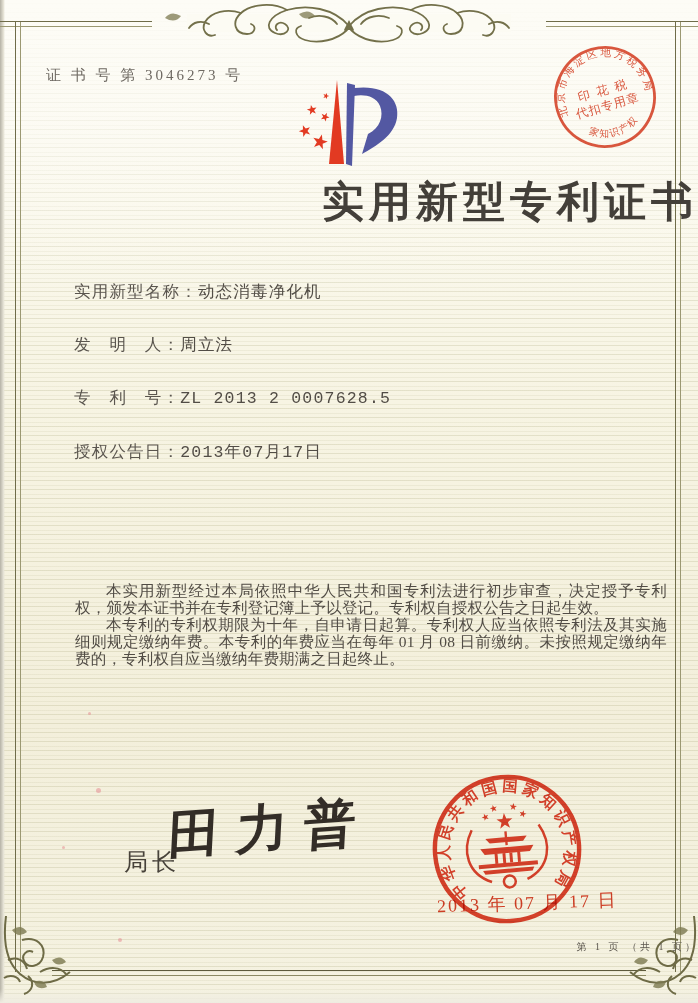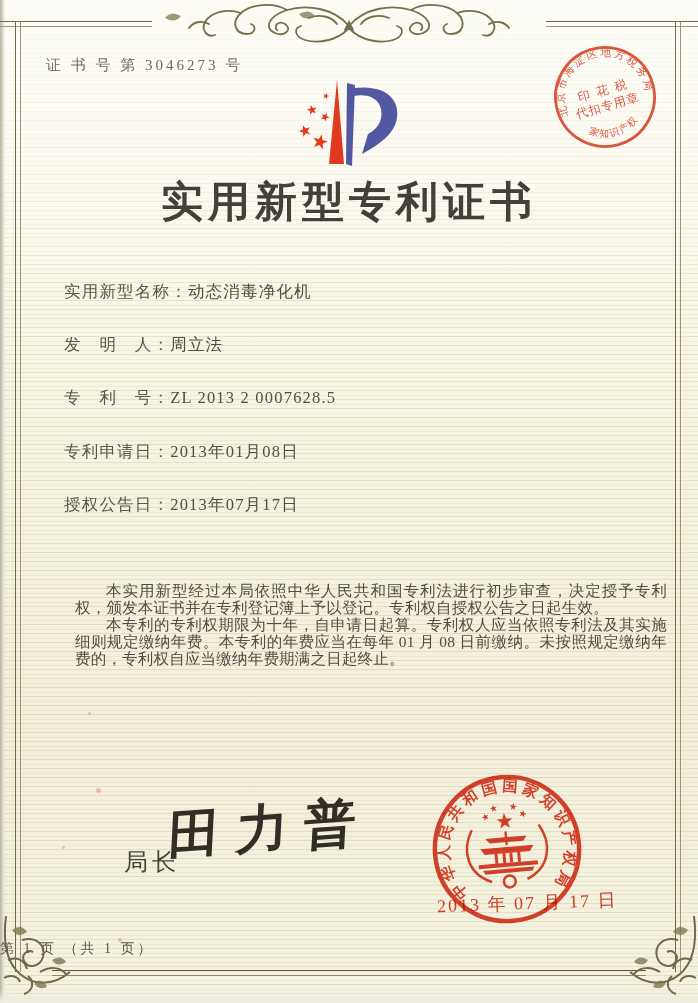--- a/index.html
+++ b/index.html
@@ -22,48 +22,48 @@
   .fr-top-r{left:546px;right:0;top:21px;height:4px;border-top:1.5px solid #6f6c49;border-bottom:1px solid #9b9872;}
   .fr-left{left:15px;top:22px;height:950px;width:4px;border-left:1.5px solid #6f6c49;border-right:1px solid #9b9872;}
   .fr-right{left:675px;top:22px;height:950px;width:4px;border-left:1.5px solid #6f6c49;border-right:1px solid #9b9872;}
   .fr-bottom{left:52px;width:594px;top:970px;height:4px;border-top:1.5px solid #5d5a3c;border-bottom:1px solid #8c8963;}
 
   .ornament{position:absolute;pointer-events:none;}
   .orn-top{left:149px;top:0px;}
   .orn-bl{left:0px;top:912px;}
   .orn-br{left:628px;top:912px;}
 
-  .cert-number{position:absolute;left:46px;top:56px;font-size:15px;letter-spacing:3px;color:#6e6962;}
+  .cert-number{position:absolute;left:46px;top:66px;font-size:15px;letter-spacing:3px;color:#6e6962;}
   .logo{position:absolute;left:290px;top:76px;}
-  .doc-title{position:absolute;left:0;right:0;top:174px;text-align:center;
+  .doc-title{position:absolute;left:0;right:0;top:174px;text-align:right;
     font-size:42px;letter-spacing:5px;color:#433f39;font-weight:600;}
 
-  .fields{position:absolute;left:64px;top:281px;width:560px;}
+  .fields{position:absolute;left:74px;top:281px;width:560px;font-family:Liberation Mono, monospace;}
   .field-row{height:53.2px;font-size:16.5px;color:#57524b;letter-spacing:1.2px;white-space:nowrap;}
   .field-label{color:#5a554e;}
   .field-value{color:#524d46;}
 
   .body-text{position:absolute;left:55px;top:582px;width:592px;
     font-size:15.5px;line-height:17px;color:#514c45;text-align:justify;letter-spacing:.2px;margin-left:20px;}
   .body-text p{margin:0;text-indent:2em;}
 
   .director{position:absolute;left:124px;top:846px;font-size:24px;letter-spacing:4px;color:#47423a;}
   .signature{position:absolute;left:168px;top:794px;font-size:52px;font-weight:bold;
     font-family:"DejaVu Sans","Liberation Sans",sans-serif;color:#332d27;
     letter-spacing:16px;transform:rotate(-4deg) skewX(-7deg);white-space:nowrap;}
 
   .stamp-small{position:absolute;left:549px;top:41px;width:112px;height:112px;
     transform:rotate(-16deg);opacity:.92;mix-blend-mode:multiply;}
   .seal-big{position:absolute;left:428px;top:770px;width:158px;height:158px;
     transform:rotate(-5deg);opacity:.95;mix-blend-mode:multiply;}
   .seal-date{position:absolute;left:437px;top:891px;font-size:18px;letter-spacing:2px;
     color:#d8422a;transform:rotate(-2deg);mix-blend-mode:multiply;white-space:nowrap;}
 
-  .footer{position:absolute;left:0;right:0;top:940px;text-align:left;
-    font-size:14px;letter-spacing:3px;color:#5c574f;}
+  .footer{position:absolute;left:0;right:0;top:940px;text-align:right;
+    font-size:10px;letter-spacing:3px;color:#5c574f;padding-left:12px;}
 
   .speck{position:absolute;border-radius:50%;background:rgba(226,120,130,.45);}
   .sp1{left:96px;top:788px;width:5px;height:5px;}
   .sp2{left:62px;top:846px;width:3px;height:3px;}
   .sp3{left:118px;top:938px;width:4px;height:4px;}
   .sp4{left:88px;top:712px;width:3px;height:3px;}
 </style>
 </head>
 <body>
 
@@ -182,23 +182,20 @@
 
   <div class="fields">
     <div class="field-row">
       <span class="field-label">实用新型名称：</span><span class="field-value">动态消毒净化机</span>
     </div>
     <div class="field-row">
       <span class="field-label">发　明　人：</span><span class="field-value">周立法</span>
     </div>
     <div class="field-row">
       <span class="field-label">专　利　号：</span><span class="field-value">ZL 2013 2 0007628.5</span>
-    </div>
-    <div class="field-row">
-      <span class="field-label">专利申请日：</span><span class="field-value">2013年01月08日</span>
     </div>
     <div class="field-row">
       <span class="field-label">授权公告日：</span><span class="field-value">2013年07月17日</span>
     </div>
   </div>
 
   <div class="body-text">
     <p>本实用新型经过本局依照中华人民共和国专利法进行初步审查，决定授予专利权，颁发本证书并在专利登记簿上予以登记。专利权自授权公告之日起生效。</p>
     <p>本专利的专利权期限为十年，自申请日起算。专利权人应当依照专利法及其实施细则规定缴纳年费。本专利的年费应当在每年 01 月 08 日前缴纳。未按照规定缴纳年费的，专利权自应当缴纳年费期满之日起终止。</p>
   </div>

